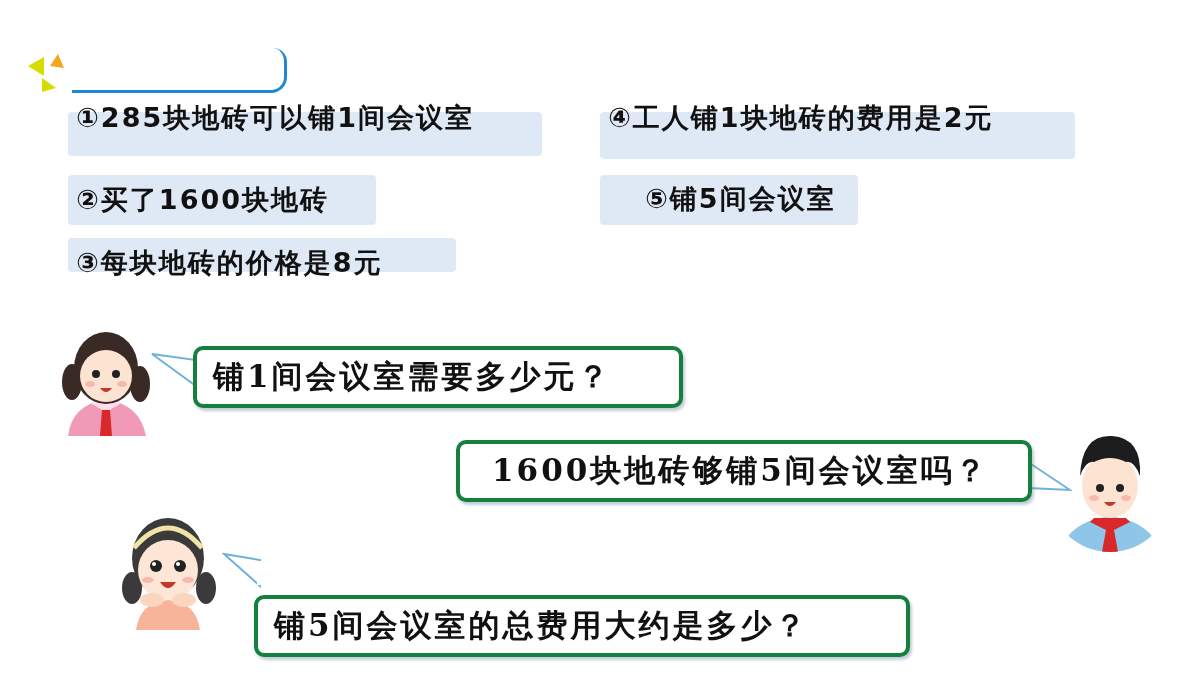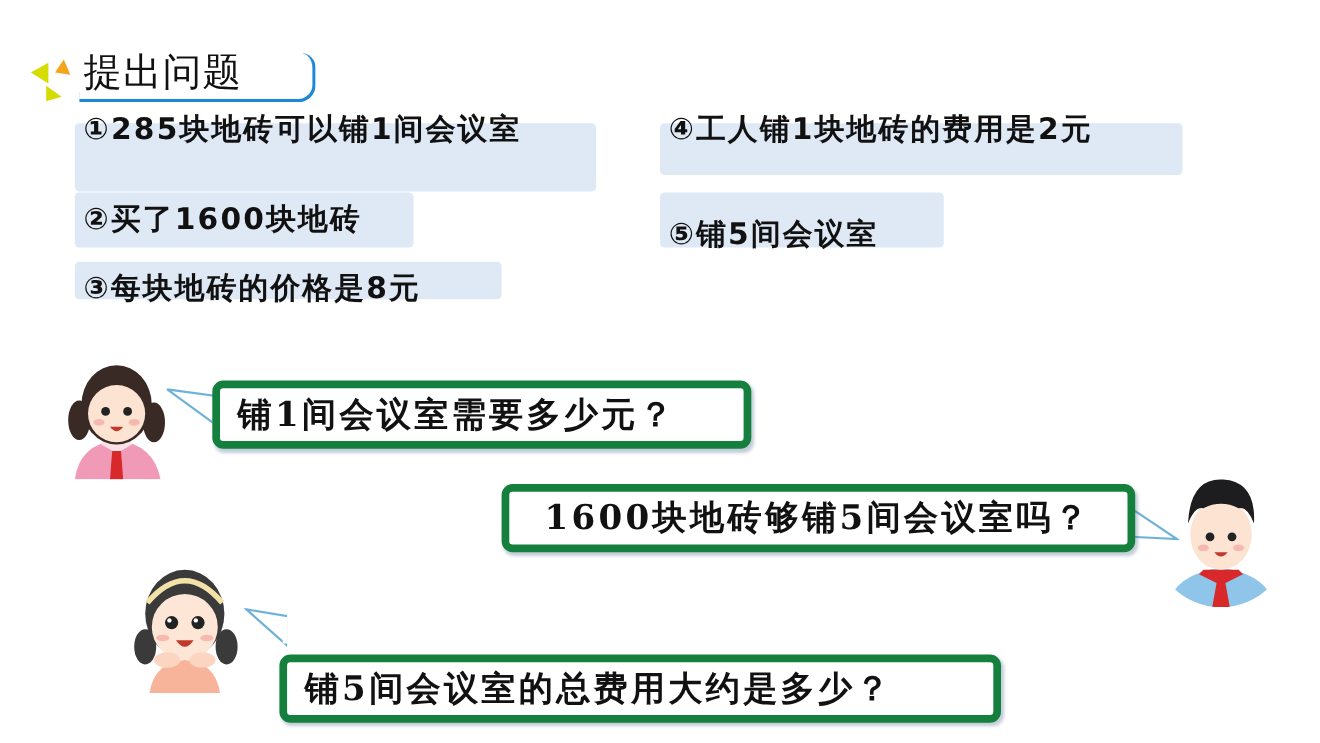--- a/index.html
+++ b/index.html
@@ -20,56 +20,55 @@
     position:absolute; left:48px; top:0; font-size:35px; line-height:44px;
     color:#111; letter-spacing:1px;
   }
   .cond {
     position:absolute; background:#dfe9f6; border-radius:4px;
     font-size:27px; line-height:40px; color:#111; padding:0 10px 0 8px;
     letter-spacing:2px; font-weight:bold;
   }
   .cond .txt { position:relative; top:-14px; display:block; white-space:normal; }
   .bubble {
-    position:absolute; background:#fff; border:7px solid #15803d;
+    position:absolute; background:#fff; border:4px solid #15803d;
     border-radius:10px; box-shadow:2px 3px 3px rgba(80,110,140,0.35);
     font-family:"DejaVu Serif", serif; font-weight:bold; font-size:31px;
     color:#111; letter-spacing:3px; display:flex; align-items:center;
     padding-left:16px; box-sizing:border-box;
   }
   .tail { position:absolute; }
   .avatar { position:absolute; border-radius:50%; overflow:hidden; }
 </style>
 </head>
 <body>
 
 <div class="title-wrap">
   <svg class="title-deco" viewBox="0 0 45 40">
     <polygon points="0,14 16,5 16,24" fill="#d4dc00"></polygon>
     <polygon points="14,26 28,36 14,40" fill="#d4dc00"></polygon>
     <polygon points="22,14 30,2 36,16" fill="#f4a51c"></polygon>
   </svg>
   <div class="title-frame"></div>
-  <div class="title-text">提出问题</div>
 </div>
 
-<div class="cond" style="left:68px;top:112px;width:456px;height:62px;">
+<div class="cond" style="left:68px;top:112px;width:456px;height:44px;">
   <span class="txt" style="width:430px;">①285块地砖可以铺1间会议室</span>
 </div>
 <div class="cond" style="left:68px;top:175px;width:290px;height:50px;">
   <span class="txt" style="top:5px;">②买了1600块地砖</span>
 </div>
 <div class="cond" style="left:68px;top:238px;width:370px;height:34px;">
   <span class="txt" style="top:5px;">③每块地砖的价格是8元</span>
 </div>
 <div class="cond" style="left:600px;top:112px;width:457px;height:47px;">
   <span class="txt" style="width:430px;">④工人铺1块地砖的费用是2元</span>
 </div>
 <div class="cond" style="left:600px;top:175px;width:240px;height:50px;">
-  <span class="txt" style="top:19px;">⑤铺5间会议室</span>
+  <span class="txt" style="top:4px;margin-left:37px;">⑤铺5间会议室</span>
 </div>
 
 <div class="avatar" style="left:58px;top:312px;width:96px;height:124px;border-radius:0;">
   <svg width="96" height="124" viewBox="0 0 96 124">
     <ellipse cx="14" cy="70" rx="10" ry="18" fill="#3a2a25"></ellipse>
     <ellipse cx="82" cy="72" rx="10" ry="18" fill="#3a2a25"></ellipse>
     <path d="M10,124 Q14,92 48,88 Q82,92 88,124 Z" fill="#f09ab8"></path>
     <path d="M34,92 L48,100 L62,92 L60,88 L36,88 Z" fill="#fbe0e8"></path>
     <path d="M44,98 L52,98 L54,124 L42,124 Z" fill="#d8282a"></path>
     <ellipse cx="48" cy="56" rx="32" ry="36" fill="#3a2a25"></ellipse>

